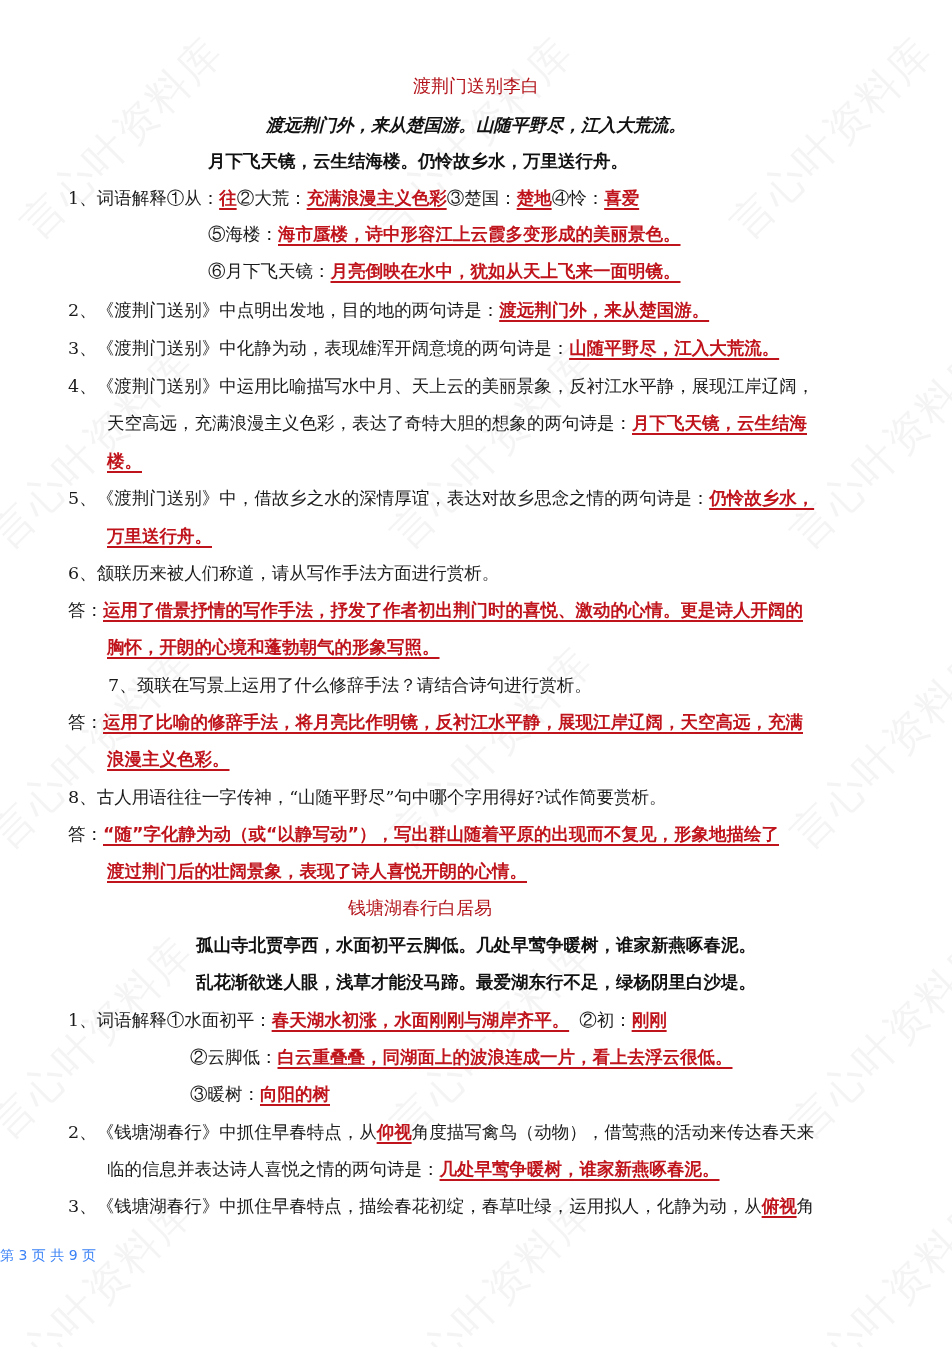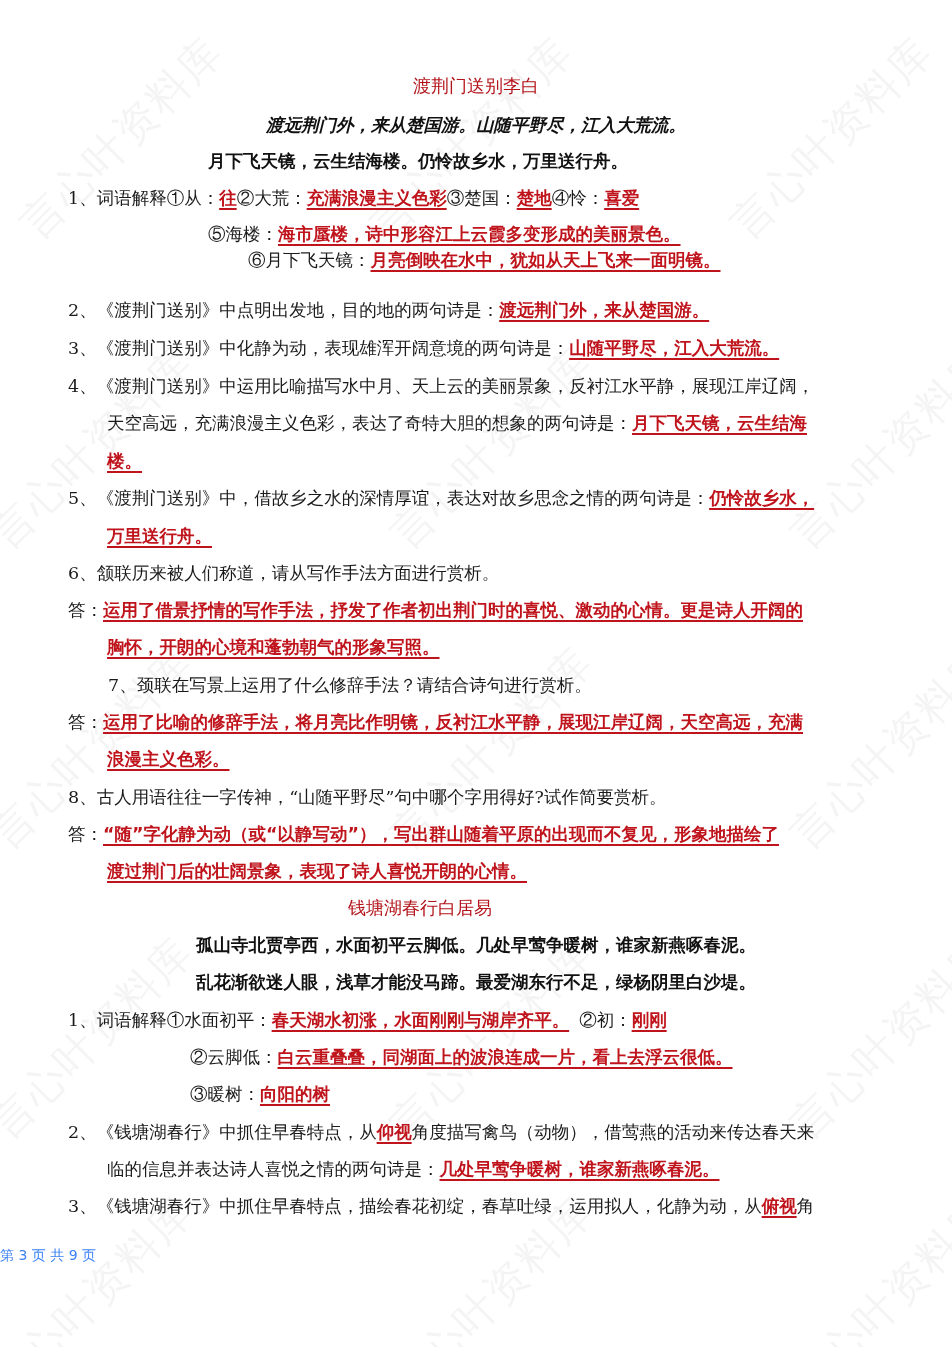--- a/index.html
+++ b/index.html
@@ -43,21 +43,21 @@
   <div class="line title" style="left:0;width:952px;text-align:center;top:74px;">渡荆门送别李白</div>
   <div class="line poem" style="left:0;width:952px;text-align:center;top:113px;font-style:italic;">渡远荆门外，来从楚国游。山随平野尽，江入大荒流。</div>
   <div class="line poem" style="left:12px;width:812px;text-align:center;top:149px;">月下飞天镜，云生结海楼。仍怜故乡水，万里送行舟。</div>
 
   <div class="line" style="left:68px;top:186px;">
     <span>1、词语解释①从：</span><span class="ans">往</span><span>②大荒：</span><span class="ans">充满浪漫主义色彩</span><span>③楚国：</span><span class="ans">楚地</span><span>④怜：</span><span class="ans">喜爱</span>
   </div>
   <div class="line" style="left:208px;top:222px;">
     <span>⑤海楼：</span><span class="ans ans-pad">海市蜃楼，诗中形容江上云霞多变形成的美丽景色。</span>
   </div>
-  <div class="line" style="left:208px;top:248px;margin-left:40px;">
+  <div class="line" style="left:208px;top:259px;">
     <span>⑥月下飞天镜：</span><span class="ans ans-pad">月亮倒映在水中，犹如从天上飞来一面明镜。</span>
   </div>
 
   <div class="line" style="left:68px;top:298px;">
     <span>2、《渡荆门送别》中点明出发地，目的地的两句诗是：</span><span class="ans ans-pad">渡远荆门外，来从楚国游。</span>
   </div>
 
   <div class="line" style="left:68px;top:336px;">
     <span>3、《渡荆门送别》中化静为动，表现雄浑开阔意境的两句诗是：</span><span class="ans ans-pad">山随平野尽，江入大荒流。</span>
   </div>

